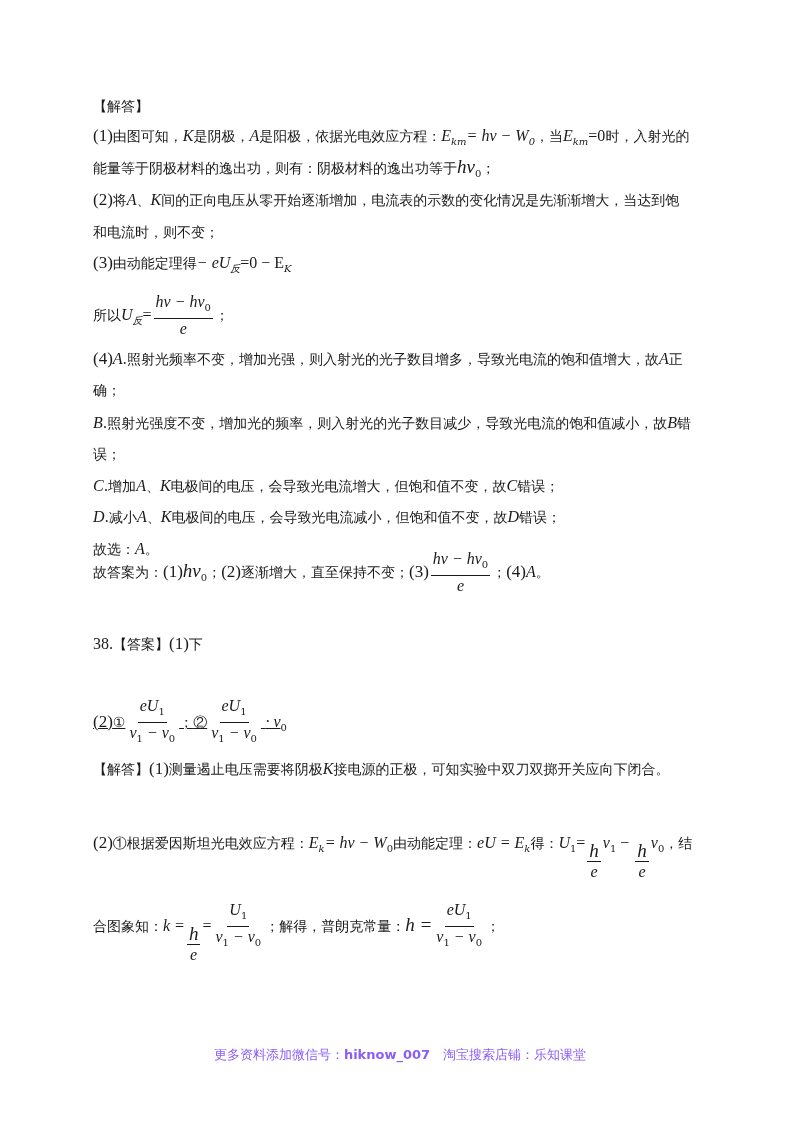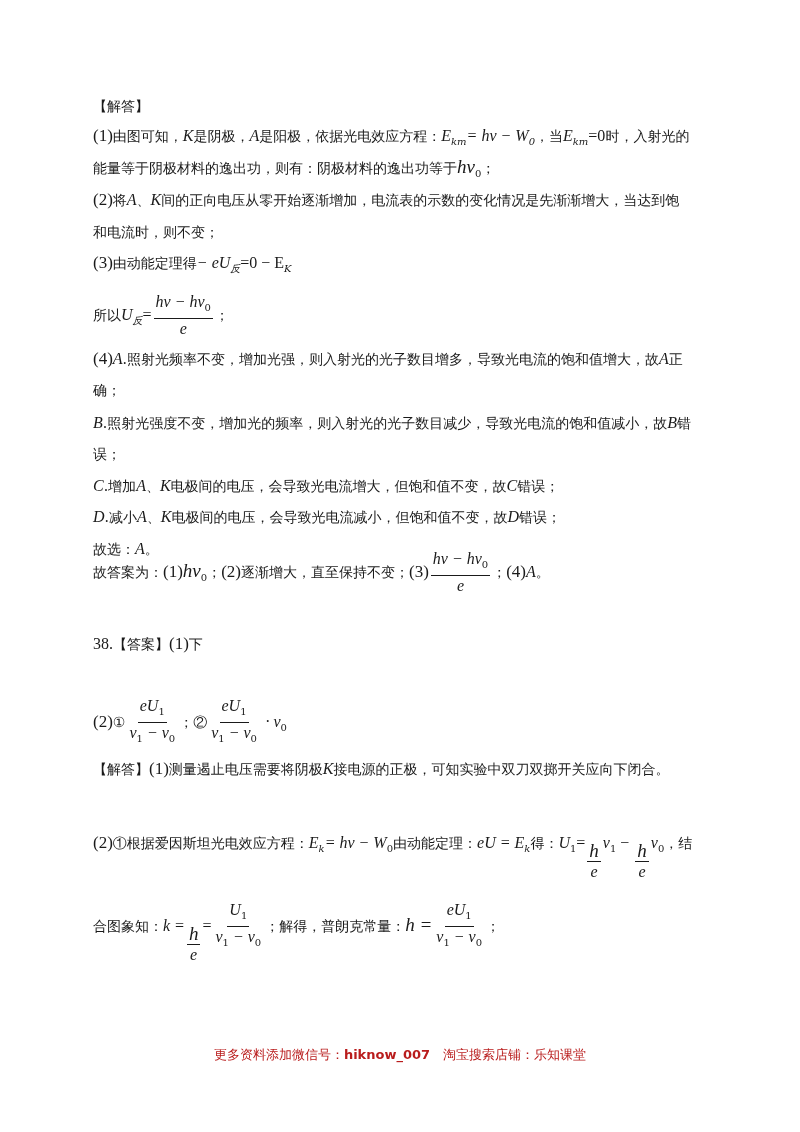--- a/index.html
+++ b/index.html
@@ -13,21 +13,21 @@
   .m { font-family: "Liberation Serif", "DejaVu Serif", serif; font-style: italic; font-size: 16px; }
   .mu { font-family: "Liberation Serif", "DejaVu Serif", serif; font-size: 16px; }
   .hbar { font-family: "Liberation Serif", serif; font-style: italic; font-size: 19px; margin-top: 36px; }
   .sub { font-size: 10px; vertical-align: -4px; font-style: italic; }
   .subn { font-size: 10px; vertical-align: -4px; font-style: normal; }
   .paren { font-family: "Liberation Serif", serif; font-size: 17px; }
   .frac { display: inline-flex; flex-direction: column; align-items: center; vertical-align: middle; margin: 0 2px; }
   .frac .num { border-bottom: 1px solid #1a1a1a; padding: 0 2px; line-height: 20px; }
   .frac .den { line-height: 20px; padding: 0 2px; }
   .footer { position: absolute; top: 1046px; left: 0; width: 800px; text-align: center; font-size: 13px;
-            font-family: "DejaVu Sans", "Liberation Sans", sans-serif; color: #b91c1c; }
+            font-family: "DejaVu Sans", "Liberation Sans", sans-serif; color: #8b5cf6; }
   .footer .id { font-family: "DejaVu Sans", sans-serif; font-weight: bold; }
 </style>
 </head>
 <body>
 
 <div class="page">
 
   <div class="line" style="top:96px;">
     <span>【解答】</span>
   </div>
@@ -82,21 +82,21 @@
     <span>故答案为：</span><span class="paren">(1)</span><span class="hbar">hν</span><span class="subn">0</span><span>；</span><span class="paren">(2)</span><span>逐渐增大，直至保持不变；</span><span class="paren">(3)</span><span class="frac">
         <span class="num"><span class="m">hν − hν</span><span class="subn">0</span></span>
         <span class="den m">e</span>
       </span><span>；</span><span class="paren">(4)</span><span class="m">A</span><span>。</span>
   </div>
 
   <div class="line" style="top:634px;">
     <span class="mu">38.</span><span>【答案】</span><span class="paren">(1)</span><span>下</span>
   </div>
 
-  <div class="line" style="top:696px;">
+  <div class="line" style="top:696px;text-decoration:underline;">
     <span class="paren">(2)</span><span>①</span><span class="frac">
         <span class="num"><span class="m">eU</span><span class="subn">1</span></span>
         <span class="den"><span class="m">ν</span><span class="subn">1</span><span class="m"> − ν</span><span class="subn">0</span></span>
       </span><span>；</span><span>②</span><span class="frac">
         <span class="num"><span class="m">eU</span><span class="subn">1</span></span>
         <span class="den"><span class="m">ν</span><span class="subn">1</span><span class="m"> − ν</span><span class="subn">0</span></span>
       </span> <span class="m">· ν</span><span class="subn">0</span>
   </div>
 
   <div class="line" style="top:759px;">

